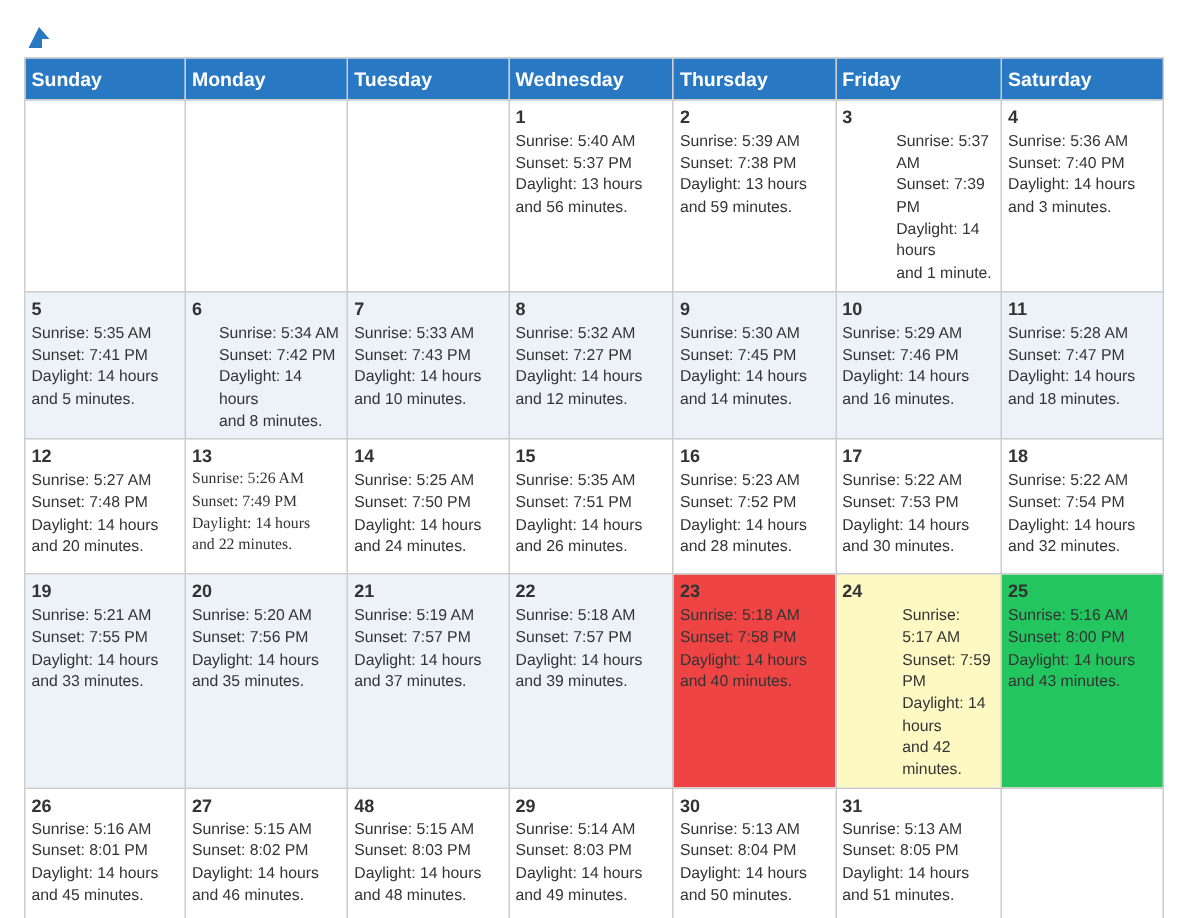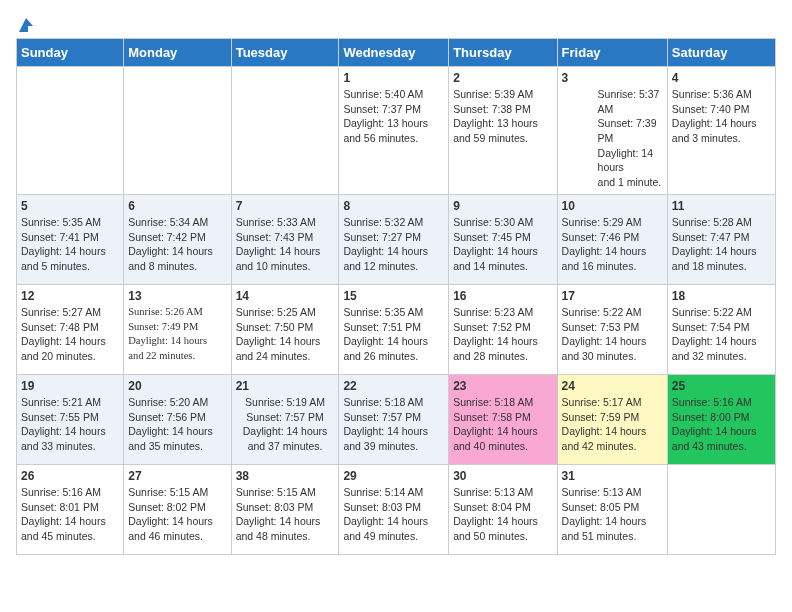--- a/index.html
+++ b/index.html
@@ -102,21 +102,21 @@
       </tr>
   </thead>
   <tbody id="calendar-body">
   <tr>
         <td></td>
         <td></td>
         <td></td>
         <td>
           <div class="day-number">1</div>
           <div class="day-info" style="white-space: pre-wrap;">Sunrise: 5:40 AM
-Sunset: 7:37 PM
+Sunset: 5:37 PM
 Daylight: 13 hours
 and 56 minutes.</div>
         </td>
         <td>
           <div class="day-number">2</div>
           <div class="day-info" style="white-space: pre-wrap;">Sunrise: 5:39 AM
 Sunset: 7:38 PM
 Daylight: 13 hours
 and 59 minutes.</div>
         </td>
@@ -138,21 +138,21 @@
       <tr>
         <td style="background-color: rgb(237, 242, 249);">
           <div class="day-number">5</div>
           <div class="day-info" style="white-space: pre-wrap;">Sunrise: 5:35 AM
 Sunset: 7:41 PM
 Daylight: 14 hours
 and 5 minutes.</div>
         </td>
         <td style="background-color: rgb(237, 242, 249);">
           <div class="day-number">6</div>
-          <div class="day-info" style="white-space: pre-wrap;">Sunrise: 5:34 AM
+          <div class="day-info" style="white-space: pre-wrap; margin-left: 18px;">Sunrise: 5:34 AM
 Sunset: 7:42 PM
 Daylight: 14 hours
 and 8 minutes.</div>
         </td>
         <td style="background-color: rgb(237, 242, 249);">
           <div class="day-number">7</div>
           <div class="day-info" style="white-space: pre-wrap;">Sunrise: 5:33 AM
 Sunset: 7:43 PM
 Daylight: 14 hours
 and 10 minutes.</div>
@@ -247,42 +247,42 @@
         </td>
         <td style="background-color: rgb(237, 242, 249);">
           <div class="day-number">20</div>
           <div class="day-info" style="white-space: pre-wrap;">Sunrise: 5:20 AM
 Sunset: 7:56 PM
 Daylight: 14 hours
 and 35 minutes.</div>
         </td>
         <td style="background-color: rgb(237, 242, 249);">
           <div class="day-number">21</div>
-          <div class="day-info" style="white-space: pre-wrap; text-align: center;">Sunrise: 5:19 AM
+          <div class="day-info" style="white-space: pre-wrap;">Sunrise: 5:19 AM
 Sunset: 7:57 PM
 Daylight: 14 hours
 and 37 minutes.</div>
         </td>
         <td style="background-color: rgb(237, 242, 249);">
           <div class="day-number">22</div>
           <div class="day-info" style="white-space: pre-wrap;">Sunrise: 5:18 AM
 Sunset: 7:57 PM
 Daylight: 14 hours
 and 39 minutes.</div>
         </td>
-        <td style="background-color: #f9a8d4;">
+        <td style="background-color: #ef4444;">
           <div class="day-number">23</div>
           <div class="day-info" style="white-space: pre-wrap;">Sunrise: 5:18 AM
 Sunset: 7:58 PM
 Daylight: 14 hours
 and 40 minutes.</div>
         </td>
         <td style="background-color: #fef9c3;">
           <div class="day-number">24</div>
-          <div class="day-info" style="white-space: pre-wrap;">Sunrise: 5:17 AM
+          <div class="day-info" style="white-space: pre-wrap; margin-left: 40px;">Sunrise: 5:17 AM
 Sunset: 7:59 PM
 Daylight: 14 hours
 and 42 minutes.</div>
         </td>
         <td style="background-color: #22c55e;">
           <div class="day-number">25</div>
           <div class="day-info" style="white-space: pre-wrap;">Sunrise: 5:16 AM
 Sunset: 8:00 PM
 Daylight: 14 hours
 and 43 minutes.</div>
@@ -297,21 +297,21 @@
 and 45 minutes.</div>
         </td>
         <td>
           <div class="day-number">27</div>
           <div class="day-info" style="white-space: pre-wrap;">Sunrise: 5:15 AM
 Sunset: 8:02 PM
 Daylight: 14 hours
 and 46 minutes.</div>
         </td>
         <td>
-          <div class="day-number">38</div>
+          <div class="day-number">48</div>
           <div class="day-info" style="white-space: pre-wrap;">Sunrise: 5:15 AM
 Sunset: 8:03 PM
 Daylight: 14 hours
 and 48 minutes.</div>
         </td>
         <td>
           <div class="day-number">29</div>
           <div class="day-info" style="white-space: pre-wrap;">Sunrise: 5:14 AM
 Sunset: 8:03 PM
 Daylight: 14 hours

